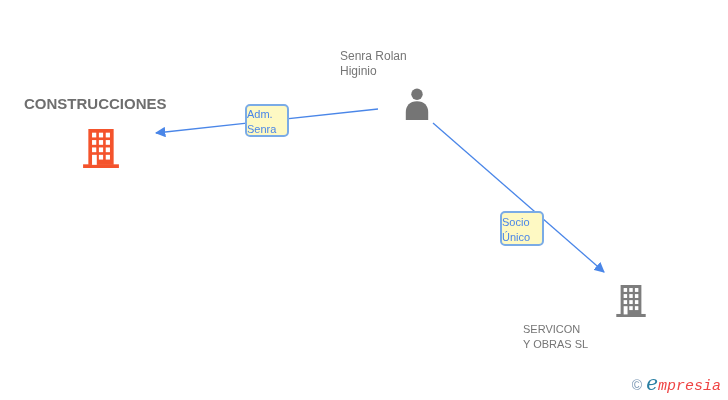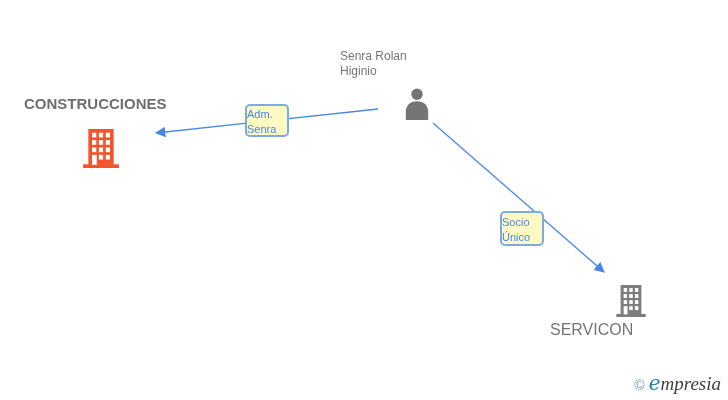--- a/index.html
+++ b/index.html
@@ -51,23 +51,23 @@
   }
   .company-left-icon {
     left: 83px; top: 129px;
     width: 36px; height: 39px;
   }
   .company-right-icon {
     left: 616px; top: 285px;
     width: 30px; height: 32px;
   }
   .company-right-name {
-    left: 550px; top: 322px;
+    left: 523px; top: 322px;
     width: 150px;
-    font-size: 16px;
+    font-size: 11px;
     line-height: 15px;
   }
   .edge-label {
     position: absolute;
     z-index: 3;
     background: #fef9c3;
     border: 2px solid #7aabe6;
     border-radius: 5px;
     color: #4a86e8;
     font-size: 11px;
@@ -99,24 +99,24 @@
     color: #7b98b5;
     margin-right: 4px;
   }
   .brand-e {
     font-family: "DejaVu Serif", serif;
     font-style: italic;
     font-size: 20px;
     color: #2a7fa3;
   }
   .brand-rest {
-    font-family: Liberation Serif, serif;
+    font-family: Liberation Mono, monospace;
     font-style: italic;
-    font-size: 19px;
-    color: #404040;
+    font-size: 15px;
+    color: #ef4444;
   }
 </style>
 </head>
 <body>
 
 <div class="canvas">
 
   <svg class="edges-layer" width="728" height="400" viewBox="0 0 728 400">
     <defs>
       <marker id="arrowhead" viewBox="0 0 10 10" refX="9" refY="5" markerWidth="8" markerHeight="8" orient="auto">
@@ -179,20 +179,21 @@
         <rect x="15" y="17.5" width="4" height="4.5" fill="#ffffff"></rect>
         <rect x="21.5" y="17.5" width="4" height="4.5" fill="#ffffff"></rect>
         <rect x="8.5" y="24.5" width="4.5" height="9.5" fill="#ffffff"></rect>
         <rect x="15" y="24.5" width="4" height="4.5" fill="#ffffff"></rect>
         <rect x="21.5" y="24.5" width="4" height="4.5" fill="#ffffff"></rect>
       </svg>
     </span>
   </div>
   <div class="node-label company-right-name">
     <div>SERVICON</div>
+    <div>Y OBRAS SL</div>
   </div>
 
   <div class="edge-label edge-label-adm">
     <div>Adm.</div>
     <div>Senra</div>
   </div>
   <div class="edge-label edge-label-socio">
     <div>Socio</div>
     <div>Único</div>
   </div>

